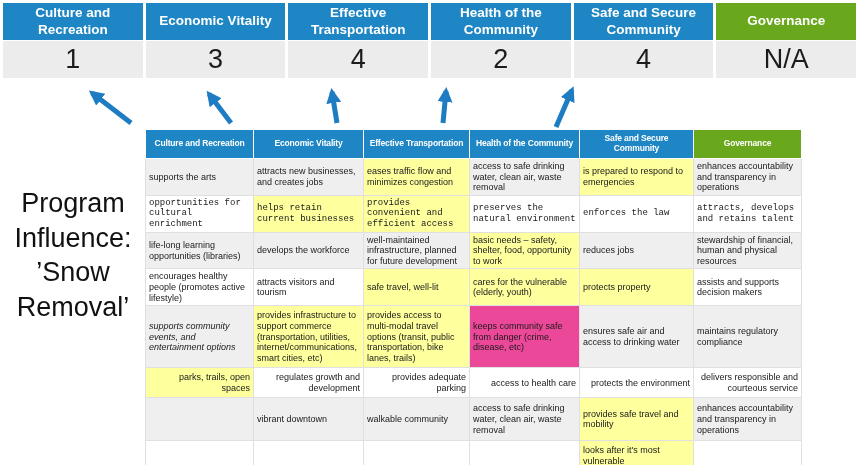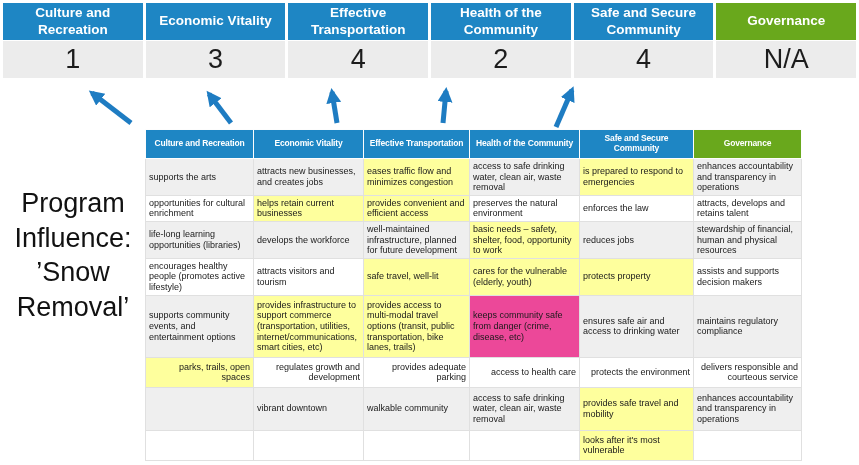--- a/index.html
+++ b/index.html
@@ -34,21 +34,21 @@
   .matrix th{
     color:#fff;font-weight:bold;font-size:8.5px;letter-spacing:-0.15px;
     text-align:center;vertical-align:middle;padding:1px 2px;line-height:1.15;
     border:1px solid #fdfdfd;height:26px;
   }
   .matrix td{
     border:1px solid #e0e0e0;font-size:9px;line-height:1.18;padding:2px 3px;
     vertical-align:middle;color:#1a1a1a;word-wrap:break-word;
   }
   .matrix tbody tr:nth-child(1){height:36px;}
-  .matrix tbody tr:nth-child(2){height:16px;}
+  .matrix tbody tr:nth-child(2){height:16px;font-family:Liberation Mono, monospace;}
   .matrix tbody tr:nth-child(3){height:33px;}
   .matrix tbody tr:nth-child(4){height:32px;}
   .matrix tbody tr:nth-child(5){height:62px;}
   .matrix tbody tr:nth-child(6){height:30px;text-align:right;}
   .matrix tbody tr:nth-child(7){height:43px;}
   .matrix tbody tr:nth-child(8){height:30px;}
 </style>
 </head>
 <body>
 
@@ -134,21 +134,21 @@
         </tr>
         <tr>
           <td style="background: rgb(255, 255, 255);">encourages healthy people (promotes active lifestyle)</td>
           <td style="background: rgb(255, 255, 255);">attracts visitors and tourism</td>
           <td style="background: rgb(254, 255, 157);">safe travel, well-lit</td>
           <td style="background: rgb(254, 255, 157);">cares for the vulnerable (elderly, youth)</td>
           <td style="background: rgb(254, 255, 157);">protects property</td>
           <td style="background: rgb(255, 255, 255);">assists and supports decision makers</td>
         </tr>
         <tr>
-          <td style="background: rgb(239, 239, 239);">supports community events, and entertainment options</td>
+          <td style="background: rgb(239, 239, 239); font-style: italic;">supports community events, and entertainment options</td>
           <td style="background: rgb(254, 255, 157);">provides infrastructure to support commerce (transportation, utilities, internet/communications, smart cities, etc)</td>
           <td style="background: rgb(254, 255, 157);">provides access to multi-modal travel options (transit, public transportation, bike lanes, trails)</td>
           <td style="background: #ec4899;">keeps community safe from danger (crime, disease, etc)</td>
           <td style="background: rgb(239, 239, 239);">ensures safe air and access to drinking water</td>
           <td style="background: rgb(239, 239, 239);">maintains regulatory compliance</td>
         </tr>
         <tr>
           <td style="background: rgb(254, 255, 157);">parks, trails, open spaces</td>
           <td style="background: rgb(255, 255, 255);">regulates growth and development</td>
           <td style="background: rgb(255, 255, 255);">provides adequate parking</td>

